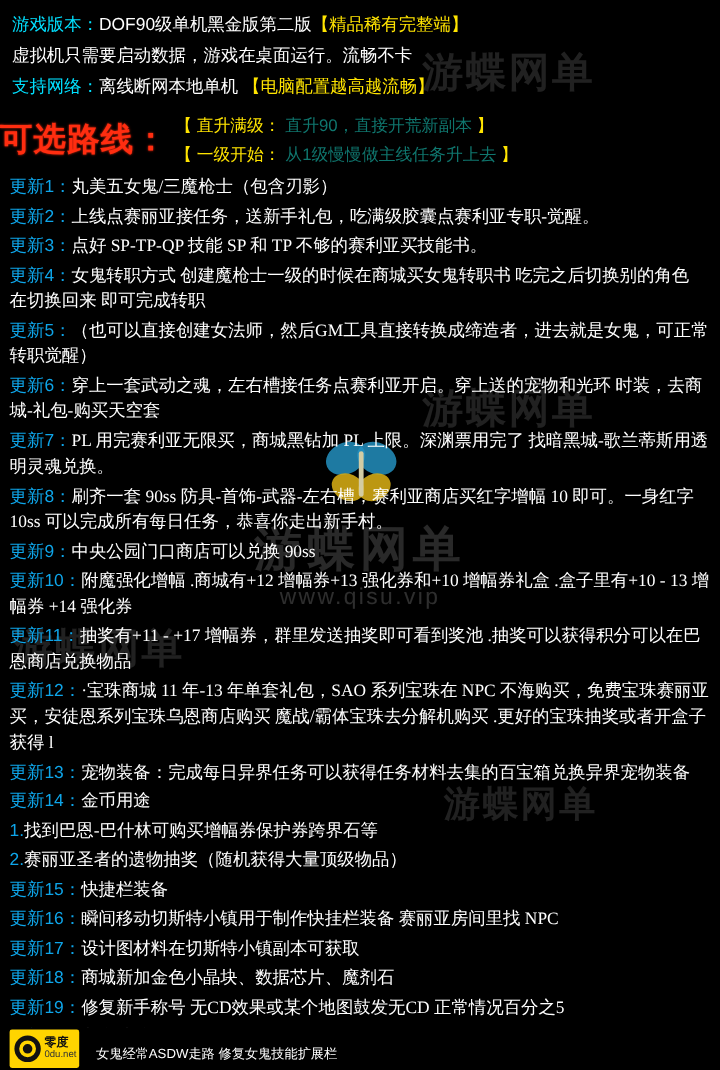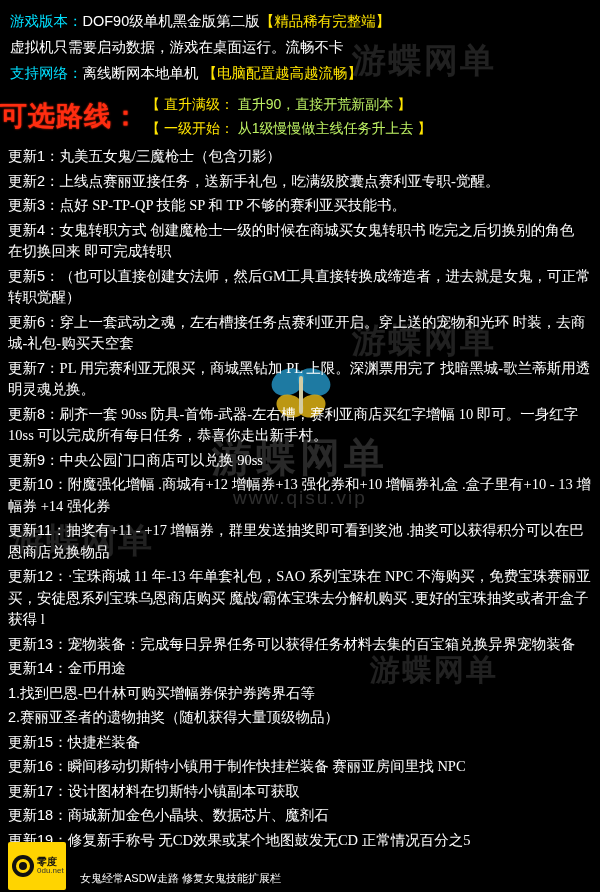--- a/index.html
+++ b/index.html
@@ -100,53 +100,53 @@
     white-space: nowrap;
   }
   .route-right { margin-left: 6px; }
   .route-item {
     color: #ffe400;
     font-size: 14px;
     line-height: 24px;
     white-space: nowrap;
   }
   .route-item .rb { color: #ffe400; }
-  .route-item .rt { color: #bef264; }
+  .route-item .rt { color: #0f766e; }
 
   
   .updates {
     position: relative;
     z-index: 3;
     padding: 4px 8px 0 8px;
   }
   .u {
     color: #ffffff;
     font-size: 14.5px;
     line-height: 21.5px;
     margin-bottom: 3px;
   }
-  .u .k { color: #ffffff; }
+  .u .k { color: #0ea5e9; }
   .u .w { color: #ffffff; font-family: Liberation Serif, serif; }
 
   
   .bottombar {
     position: absolute;
     left: 0;
     bottom: 0;
     width: 600px;
     height: 36px;
     background: #000000;
     z-index: 6;
   }
   .ddu {
     position: absolute;
     left: 8px;
     bottom: 2px;
     width: 58px;
-    height: 48px;
+    height: 32px;
     background: #ffd400;
     border-radius: 2px;
     display: flex;
     align-items: center;
     z-index: 7;
   }
   .ddu .circ {
     width: 22px; height: 22px;
     border-radius: 50%;
     background: #111;

